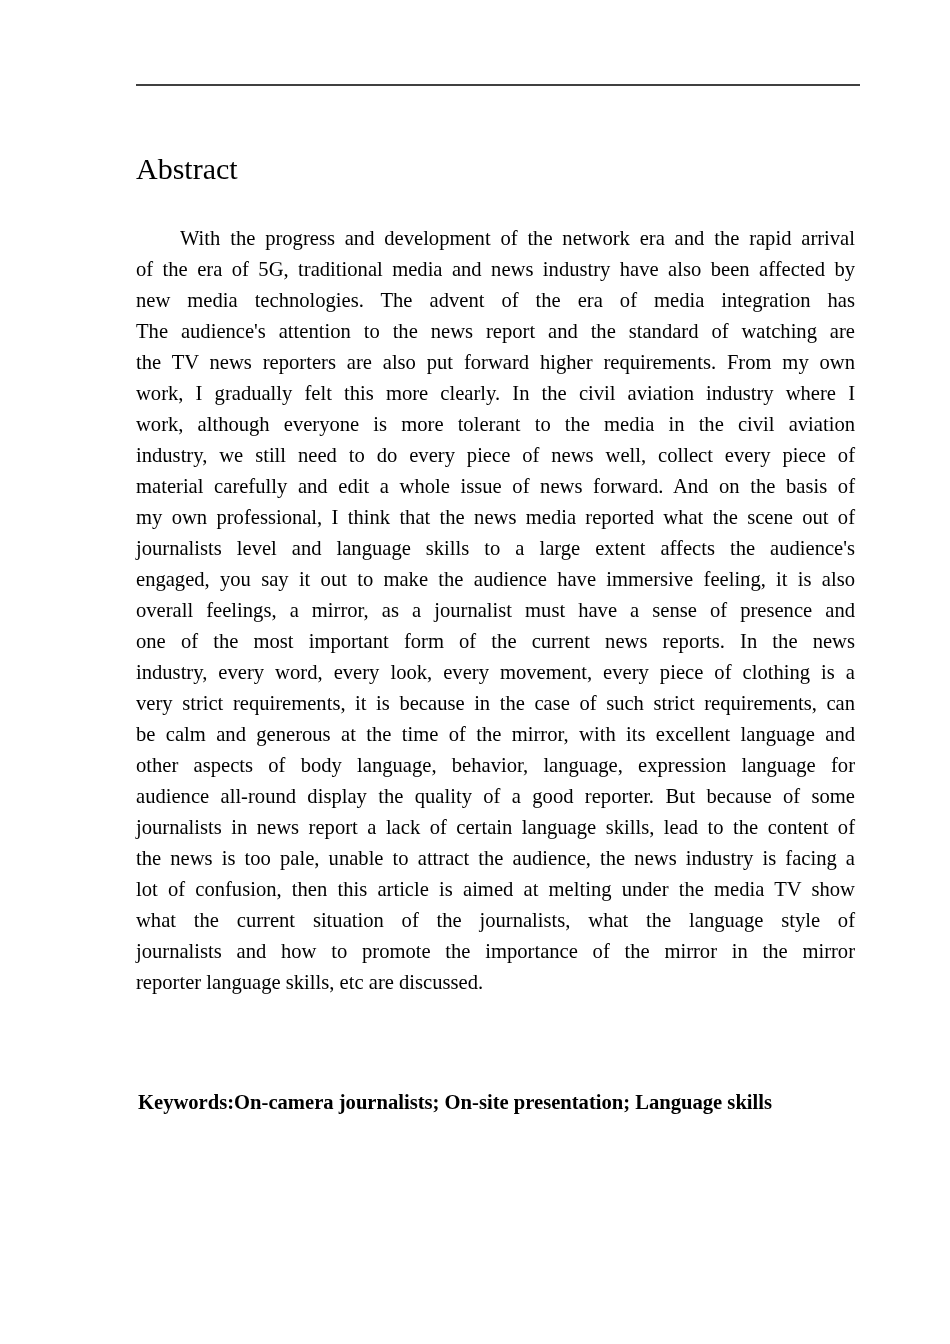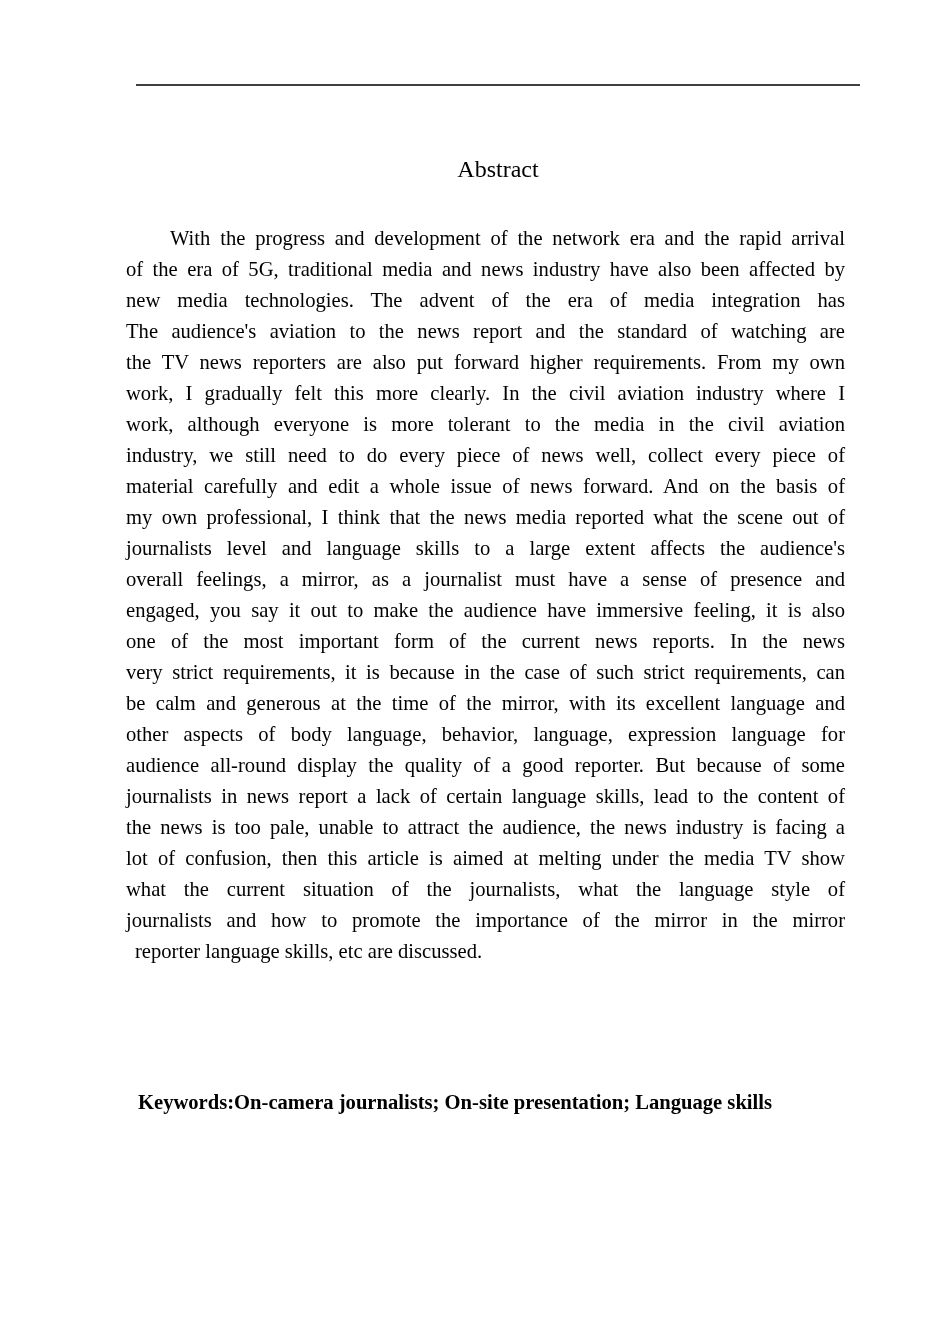--- a/index.html
+++ b/index.html
@@ -1,51 +1,52 @@
 <!DOCTYPE html>
 <html><head>
   <meta charset="utf-8">
   <style>
     html, body { margin: 0; padding: 0; background: #ffffff; }
     body { width: 950px; height: 1344px; position: relative; overflow: hidden;
            font-family: "Liberation Serif", "DejaVu Serif", serif; color: #000; }
     .header-rule { position: absolute; left: 136px; top: 84px; width: 724px; height: 0;
                    border-top: 2px solid #404040; }
-    .title { position: absolute; left: 136px; width: 724px; top: 153px; text-align: center;
-             font-size: 24px; line-height: 32px; }
-    .body-text { position: absolute; left: 126px; width: 719px; top: 223px; font-size: 20.6px; }
+    .title { position: absolute; left: 136px; width: 724px; top: 153px; 
+             font-size: 30px; line-height: 32px; }
+    .body-text { position: absolute; left: 136px; width: 719px; top: 223px; font-size: 20.6px; }
     .line { display: block; height: 31px; line-height: 31px; white-space: nowrap;
             text-align: justify; text-align-last: justify; word-spacing: 0; }
     .line.first { text-indent: 44px; }
-    .line.last { text-align: left; text-align-last: left; margin-left: 9px; }
+    .line.last { text-align: left; text-align-last: left; }
     .keywords { position: absolute; left: 138px; top: 1087px; font-size: 20.6px;
                 line-height: 31px; font-weight: bold; white-space: nowrap; text-align: center; }
   </style>
 </head>
 <body>
 
 <div class="header-rule"></div>
 
 <div class="title">Abstract</div>
 
 <div class="body-text">
   <span class="line first">With the progress and development of the network era and the rapid arrival</span>
   <span class="line">of the era of 5G, traditional media and news industry have also been affected by</span>
   <span class="line">new media technologies. The advent of the era of media integration has</span>
-  <span class="line">The audience's aviation to the news report and the standard of watching are</span>
+  <span class="line">The audience's attention to the news report and the standard of watching are</span>
   <span class="line">the TV news reporters are also put forward higher requirements. From my own</span>
   <span class="line">work, I gradually felt this more clearly. In the civil aviation industry where I</span>
   <span class="line">work, although everyone is more tolerant to the media in the civil aviation</span>
   <span class="line">industry, we still need to do every piece of news well, collect every piece of</span>
   <span class="line">material carefully and edit a whole issue of news forward. And on the basis of</span>
   <span class="line">my own professional, I think that the news media reported what the scene out of</span>
   <span class="line">journalists level and language skills to a large extent affects the audience's</span>
+  <span class="line">engaged, you say it out to make the audience have immersive feeling, it is also</span>
   <span class="line">overall feelings, a mirror, as a journalist must have a sense of presence and</span>
-  <span class="line">engaged, you say it out to make the audience have immersive feeling, it is also</span>
   <span class="line">one of the most important form of the current news reports. In the news</span>
+  <span class="line">industry, every word, every look, every movement, every piece of clothing is a</span>
   <span class="line">very strict requirements, it is because in the case of such strict requirements, can</span>
   <span class="line">be calm and generous at the time of the mirror, with its excellent language and</span>
   <span class="line">other aspects of body language, behavior, language, expression language for</span>
   <span class="line">audience all-round display the quality of a good reporter. But because of some</span>
   <span class="line">journalists in news report a lack of certain language skills, lead to the content of</span>
   <span class="line">the news is too pale, unable to attract the audience, the news industry is facing a</span>
   <span class="line">lot of confusion, then this article is aimed at melting under the media TV show</span>
   <span class="line">what the current situation of the journalists, what the language style of</span>
   <span class="line">journalists and how to promote the importance of the mirror in the mirror</span>
   <span class="line last">reporter language skills, etc are discussed.</span>

